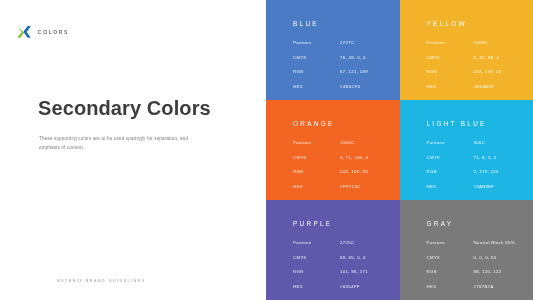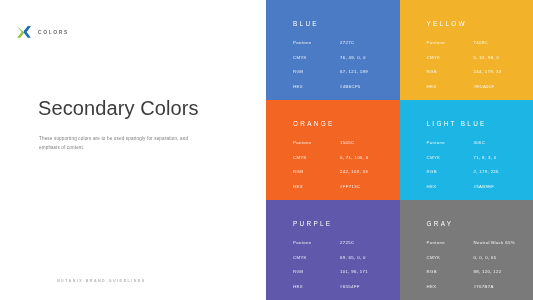--- a/index.html
+++ b/index.html
@@ -16,21 +16,21 @@
 
   .brandbar{position:absolute;left:16px;top:24px;display:flex;align-items:center;gap:6px;}
   .logo-mark{width:16px;height:16px;display:block;}
   .logo-word{
     font-size:5px;letter-spacing:1.6px;color:#6d6f72;font-weight:700;
     text-transform:uppercase;
   }
 
   .title{
     position:absolute;left:38px;top:96px;
-    font-size:20px;line-height:24px;color:#3c3c3c;font-weight:400;
+    font-size:20px;line-height:24px;color:#3c3c3c;font-weight:700;
     letter-spacing:0.1px;white-space:nowrap;
   }
   .subcopy{
     position:absolute;left:39px;top:134px;width:160px;
     font-size:4.6px;line-height:9px;color:#7c7e81;letter-spacing:0.15px;
   }
 
   .footer{
     position:absolute;left:57px;bottom:17px;
     font-size:3.6px;letter-spacing:1.5px;color:#b2b4b7;

